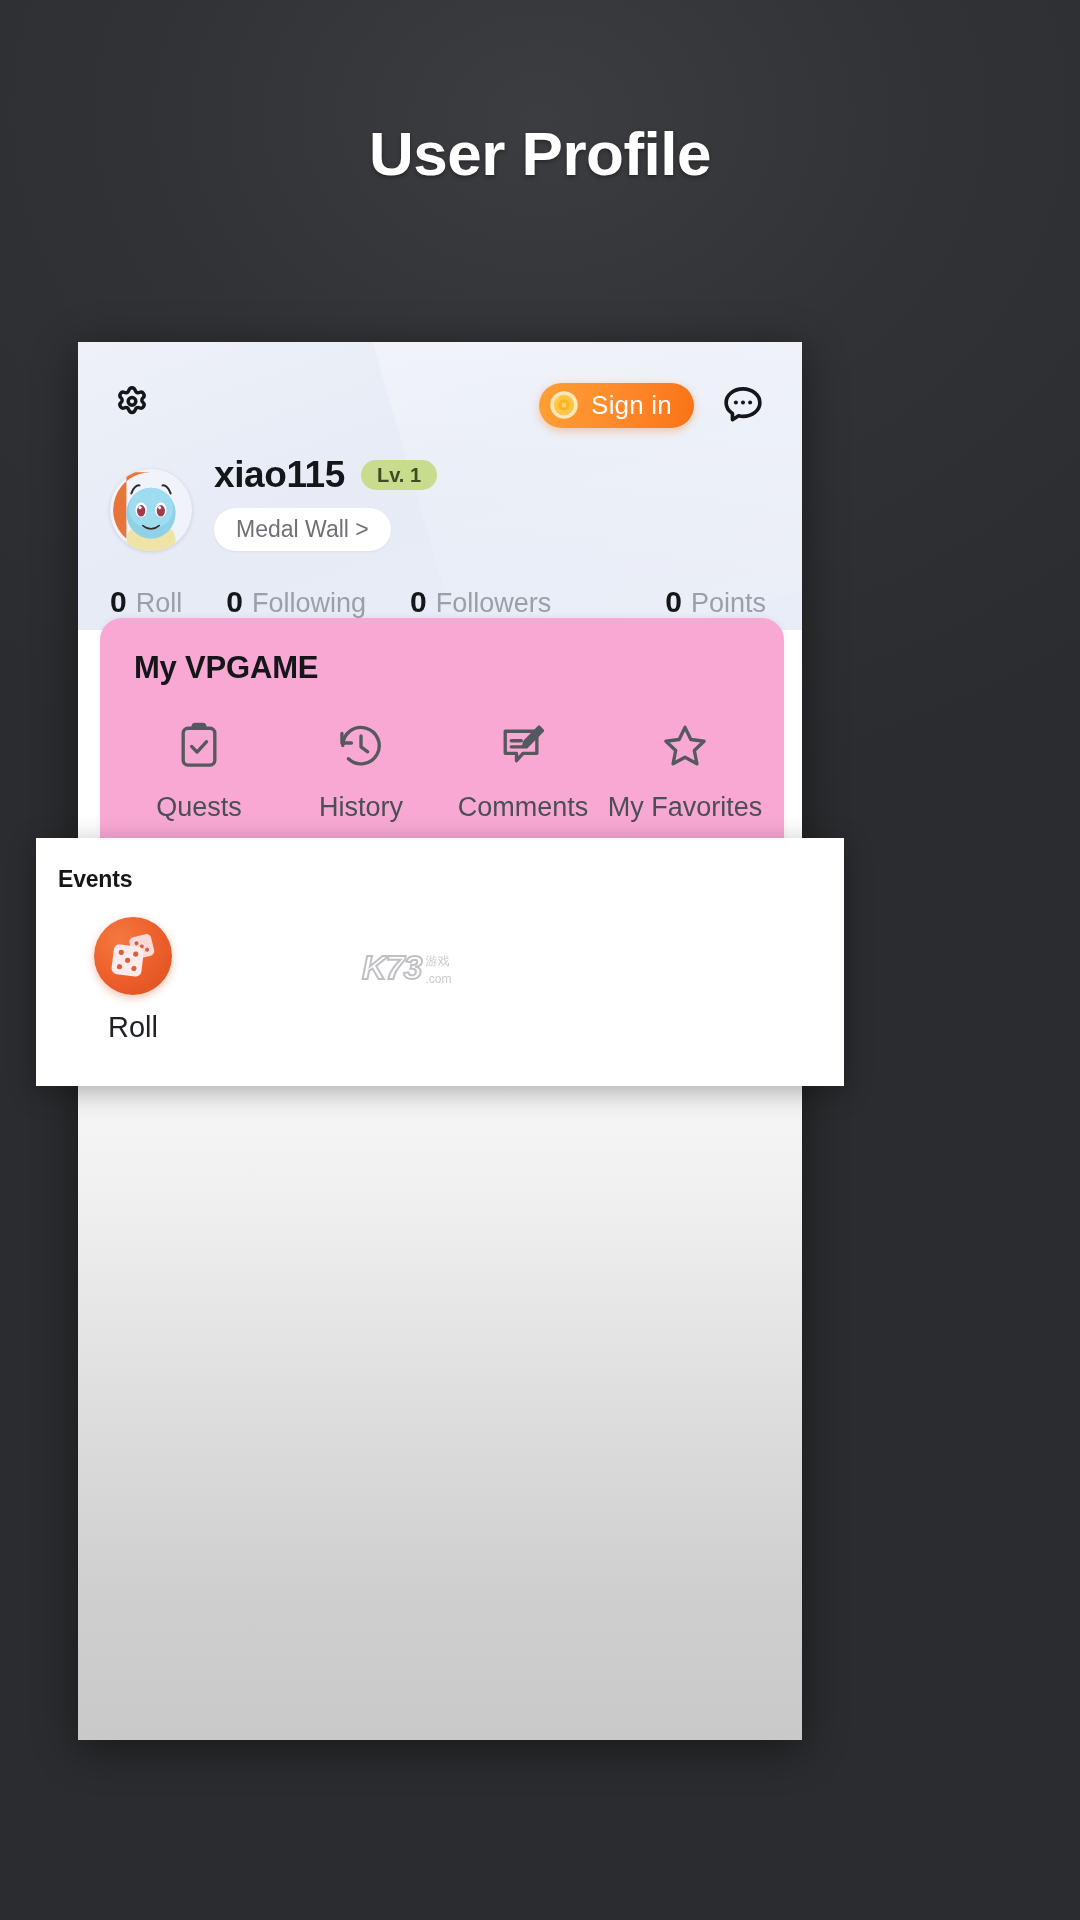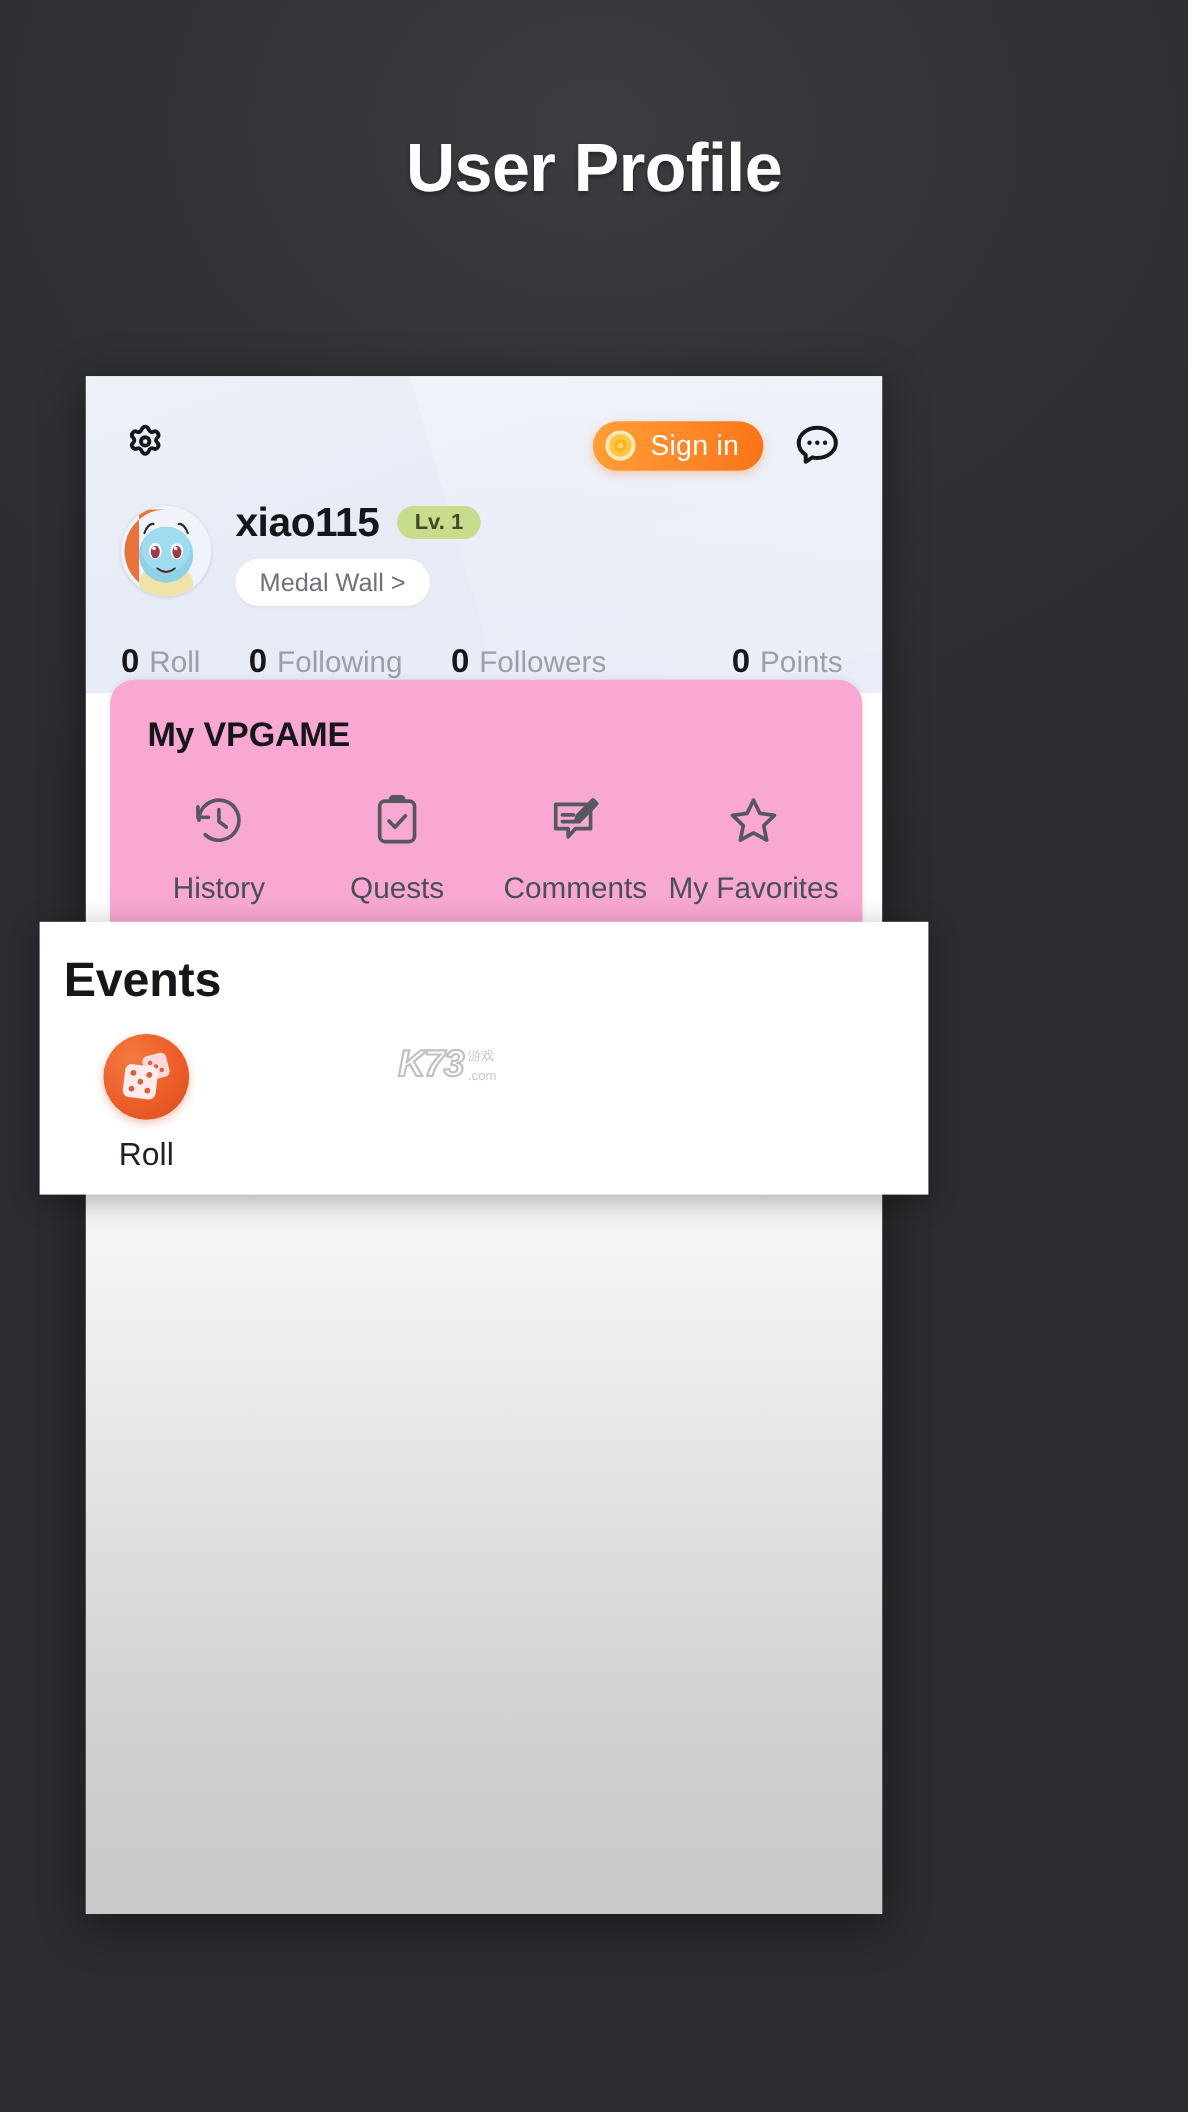--- a/index.html
+++ b/index.html
@@ -65,21 +65,21 @@
     padding:7px 22px 7px 10px;
     box-shadow:0 3px 9px rgba(249,115,22,0.35);
     cursor:pointer;
   }
   .coin-icon { width:30px; height:30px; display:block; flex:none; }
   .signin-label { color:#ffffff; font-size:26px; font-weight:500; letter-spacing:0.2px;}
   .chat-icon { width:46px; height:46px; display:block; cursor:pointer;}
 
   .profile-row {
     position:relative; z-index:2;
-    display:flex; align-items:center;
+    display:flex; align-items:flex-end;
     padding:22px 32px 0 32px;
   }
   .avatar {
     width:82px; height:82px; border-radius:50%;
     flex:none; overflow:hidden;
     box-shadow:0 1px 4px rgba(0,0,0,0.13);
     background:#e8eef7;
   }
   .avatar svg { display:block; width:100%; height:100%; }
 
@@ -129,21 +129,21 @@
 
   
   .events-card {
     position:absolute; left:36px; top:838px;
     width:808px; height:248px;
     background:#ffffff;
     z-index:6;
     box-shadow:0 6px 26px rgba(0,0,0,0.30);
     padding:28px 0 0 22px;
   }
-  .events-title { font-size:44px; font-weight:bold; color:#14161a; letter-spacing:-0.2px;}
+  .events-title { font-size:23px; font-weight:bold; color:#14161a; letter-spacing:-0.2px;}
   .event-item { margin-top:24px; width:150px; display:flex; flex-direction:column; align-items:center; cursor:pointer;}
   .dice-badge {
     width:78px; height:78px; border-radius:50%;
     background:radial-gradient(circle at 32% 28%, #f4793f 0%, #ec5d2a 55%, #d9501f 100%);
     display:flex; align-items:center; justify-content:center;
     box-shadow:0 3px 9px rgba(215,80,30,0.35);
   }
   .dice-badge svg { width:62px; height:62px; display:block;}
   .event-label { margin-top:16px; font-size:29px; color:#1d2024;}
 
@@ -265,37 +265,37 @@
     </div>
   </div>
 
   <div class="vpgame-card">
     <div class="card-title">My VPGAME</div>
     <div class="icon-grid">
 
       <div class="grid-item">
         <span>
           <svg class="grid-icon" viewBox="0 0 24 24" fill="none" stroke="#55595f" stroke-width="1.55" stroke-linecap="round" stroke-linejoin="round">
+            <rect x="4.7" y="3.8" width="14.6" height="17" rx="2.2"></rect>
+            <path d="M9.3 3.8V3a1 1 0 0 1 1-1h3.4a1 1 0 0 1 1 1v.8" fill="#55595f"></path>
+            <path d="M8.6 12.2l2.5 2.6 4.4-4.8"></path>
+          </svg>
+        </span>
+        <span class="grid-label">Quests</span>
+      </div>
+
+      <div class="grid-item">
+        <span>
+          <svg class="grid-icon" viewBox="0 0 24 24" fill="none" stroke="#55595f" stroke-width="1.55" stroke-linecap="round" stroke-linejoin="round">
             <path d="M3.6 11.8a8.4 8.4 0 1 1 2.6 6.1"></path>
             <path d="M3.2 6.2v4.4h4.4"></path>
             <path d="M12 7.4v5l3.1 2.3"></path>
           </svg>
         </span>
         <span class="grid-label">History</span>
-      </div>
-
-      <div class="grid-item">
-        <span>
-          <svg class="grid-icon" viewBox="0 0 24 24" fill="none" stroke="#55595f" stroke-width="1.55" stroke-linecap="round" stroke-linejoin="round">
-            <rect x="4.7" y="3.8" width="14.6" height="17" rx="2.2"></rect>
-            <path d="M9.3 3.8V3a1 1 0 0 1 1-1h3.4a1 1 0 0 1 1 1v.8" fill="#55595f"></path>
-            <path d="M8.6 12.2l2.5 2.6 4.4-4.8"></path>
-          </svg>
-        </span>
-        <span class="grid-label">Quests</span>
       </div>
 
       <div class="grid-item">
         <span>
           <svg class="grid-icon" viewBox="0 0 24 24" fill="none" stroke="#55595f" stroke-width="1.55" stroke-linecap="round" stroke-linejoin="round">
             <path d="M3.8 5.2h14.6v10.2H12l-3 3.4v-3.4H3.8z"></path>
             <path d="M6.6 12.4h7.2"></path>
             <path d="M6.6 9.6h4.6"></path>
             <path d="M19.4 3.3l1.6 1.6-6.6 6.7-2.2.6.6-2.2z" fill="#55595f"></path>
           </svg>

